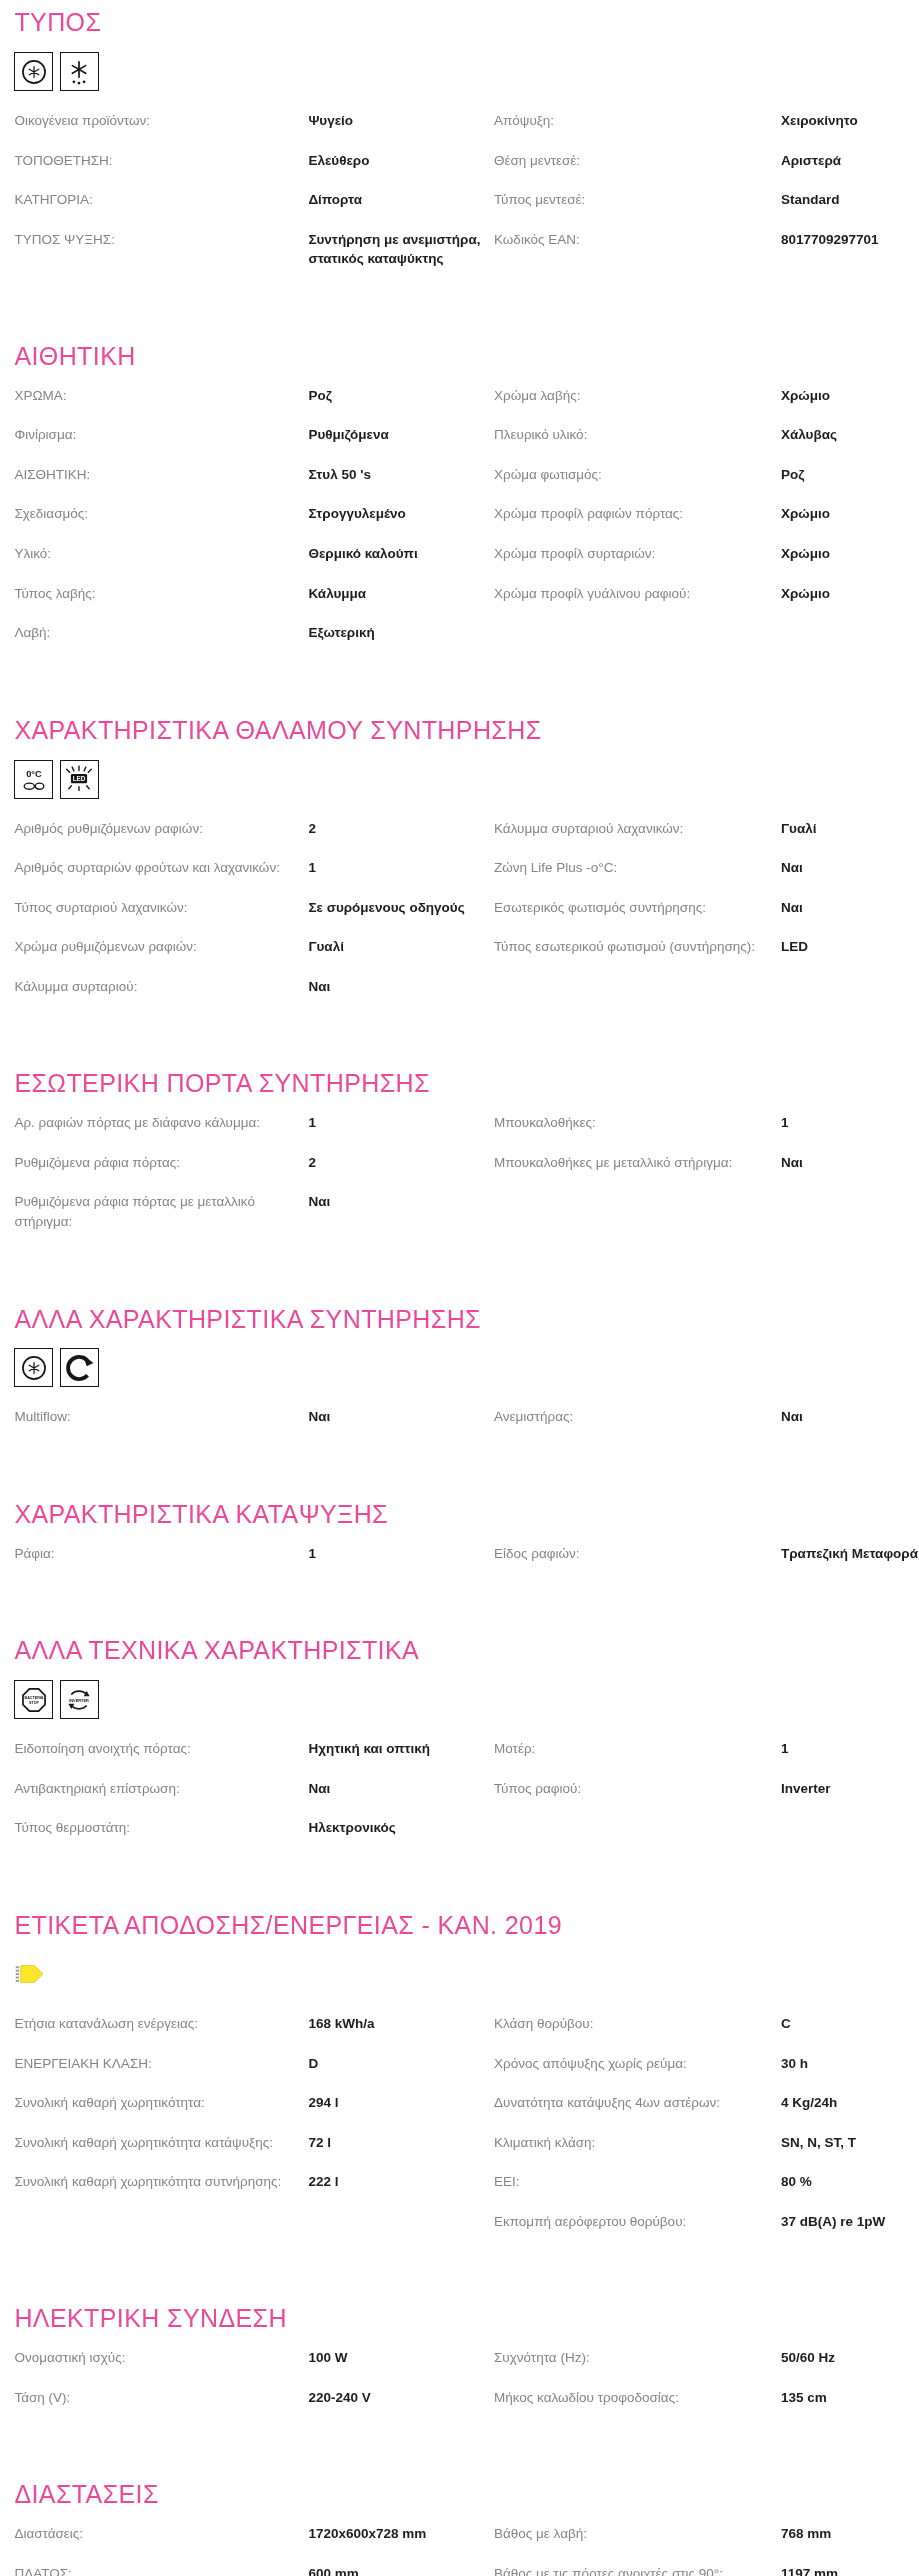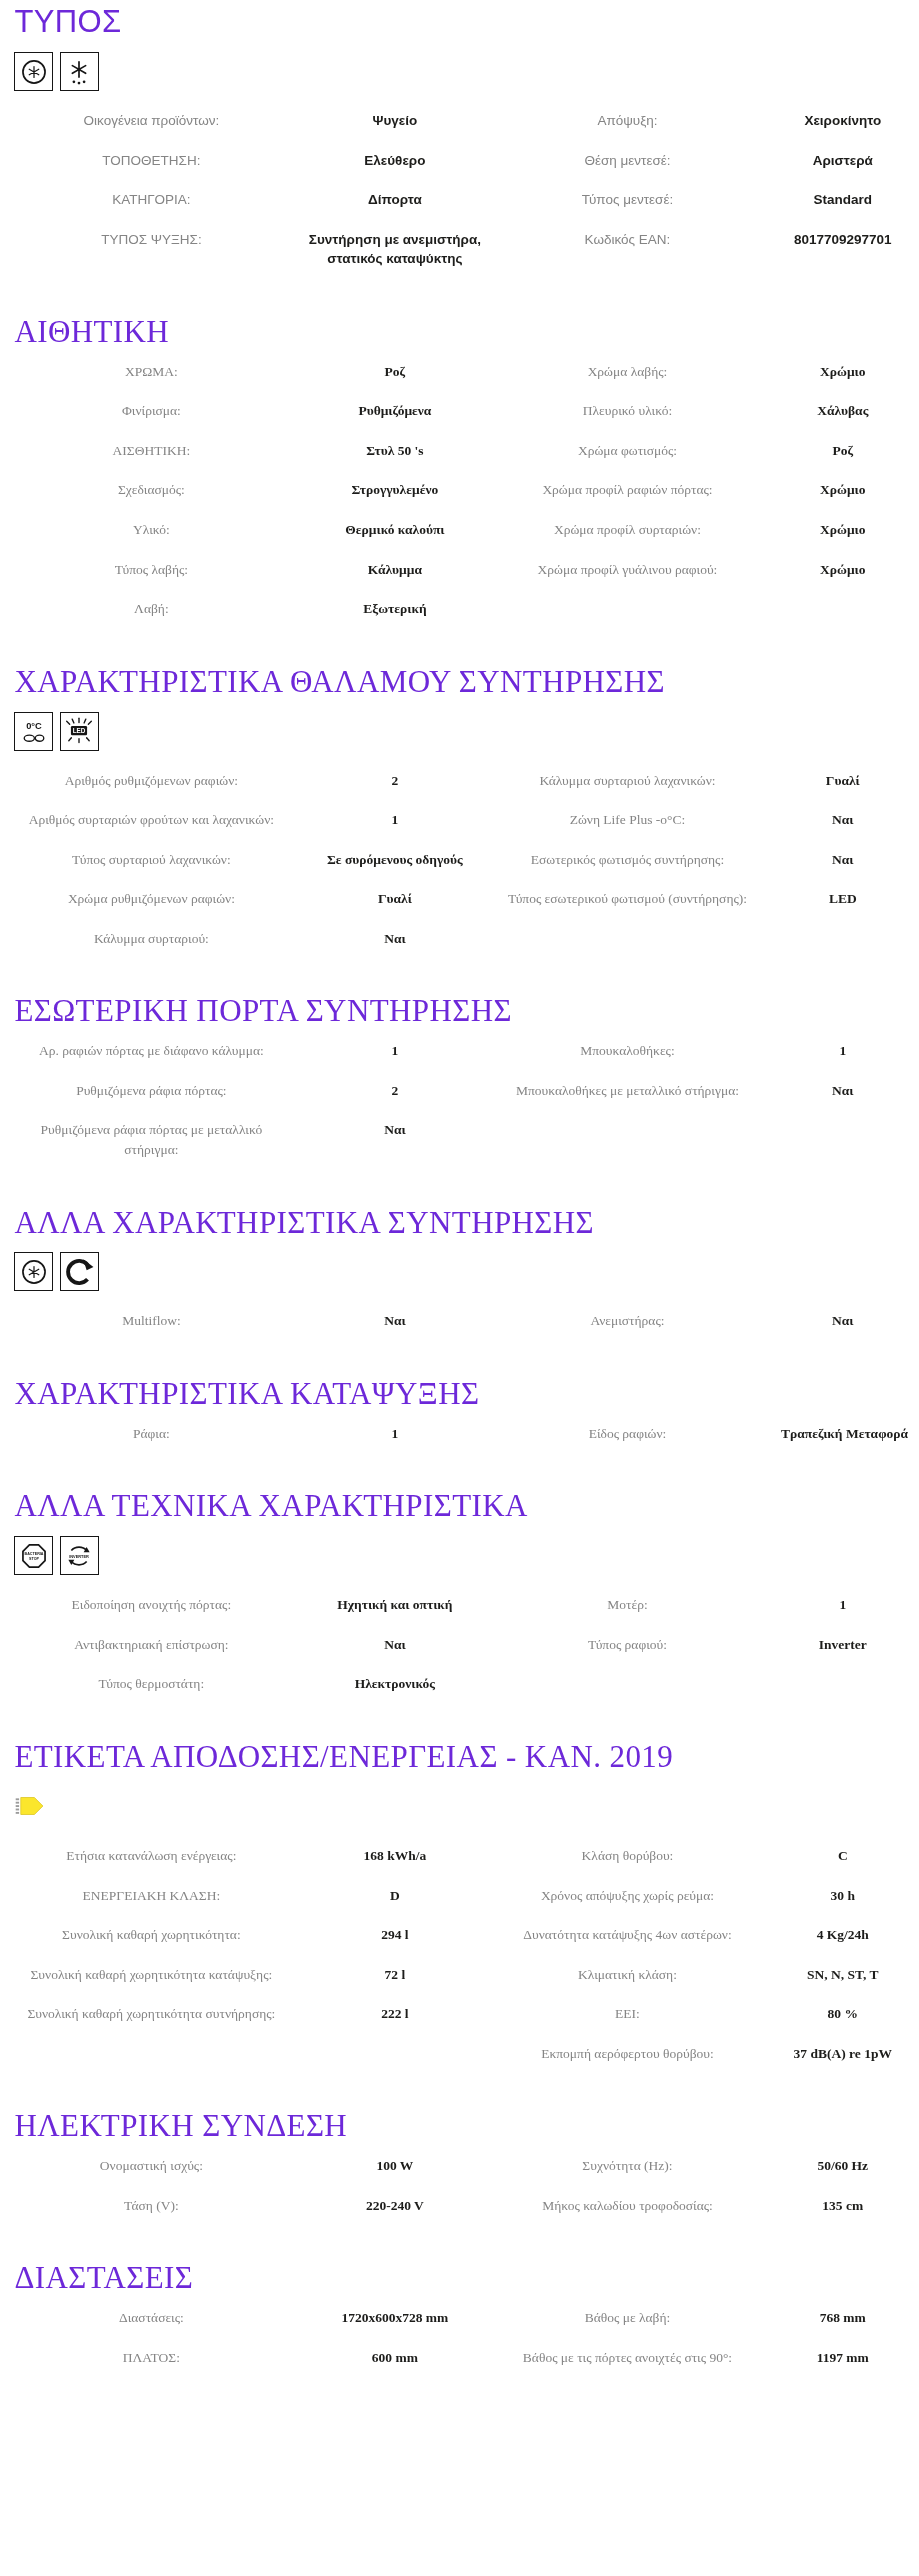--- a/index.html
+++ b/index.html
@@ -6,49 +6,48 @@
     margin: 0;
     padding: 0;
     background: #ffffff;
     width: 919px;
     min-height: 2576px;
     font-family: "Liberation Sans", "DejaVu Sans", sans-serif;
     color: #1d1d1b;
   }
   .spec-sheet { padding: 7.2px 14.4px 21.5px 14.4px; box-sizing: border-box; }
 
-  .spec-section + .spec-section { margin-top: 28px; font-family: Liberation Serif, serif; }
+  .spec-section + .spec-section { margin-top: 52px; }
 
   .section-title {
-    font-size: 31px;
+    font-size: 25px;
     font-weight: 400;
     letter-spacing: 0.4px;
     line-height: 30.5px;
     margin: 0 0 14.4px 0;
-    color: #6d28d9;
+    color: #ec4899;
   }
 
   .section-icons { display: flex; gap: 6.3px; margin: 1.8px 0 20px 0; }
   .icon-box {
     width: 39px; height: 39px;
     border: 1.8px solid #161616;
     box-sizing: border-box;
     background: #fff;
     display: flex; align-items: center; justify-content: center;
     flex: 0 0 auto;
   }
   .icon-box svg { display: block; font-family: "Liberation Sans", sans-serif; }
   .icon-box.borderless { border: none; width: 45px; justify-content: flex-start; }
 
   .section-rows {
     display: grid;
     grid-template-columns: 467px 1fr;
     column-gap: 12.6px;
     align-items: start;
-    text-align: center;
   }
   .spec-row {
     display: grid;
     margin-bottom: 20px;
     align-items: start;
   }
   .col-left  .spec-row { grid-template-columns: 294px 1fr; }
   .col-right .spec-row { grid-template-columns: 287px 1fr; }
 
   .spec-label {

